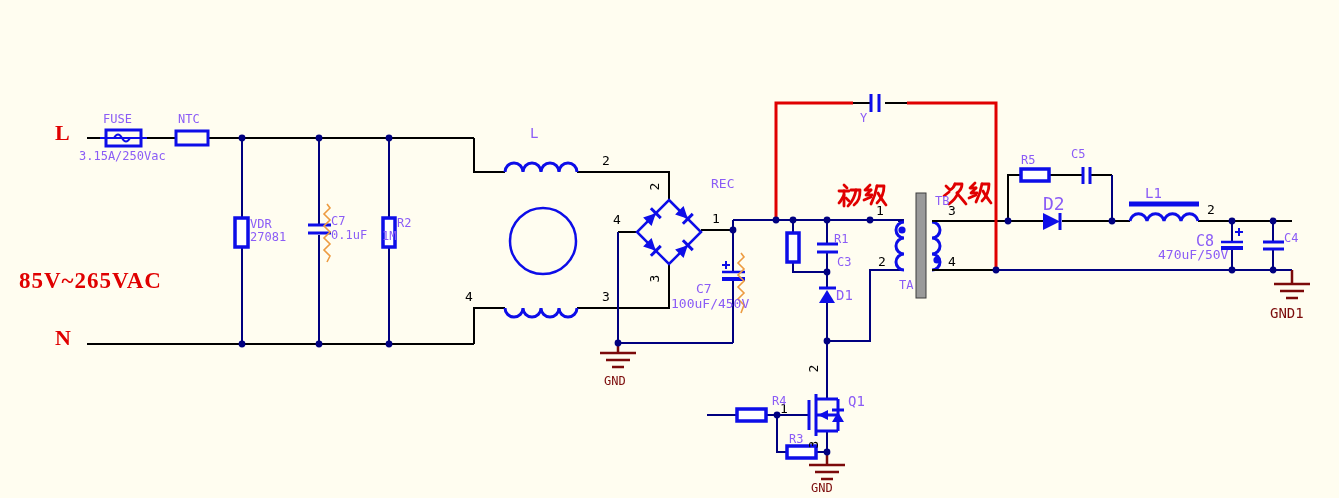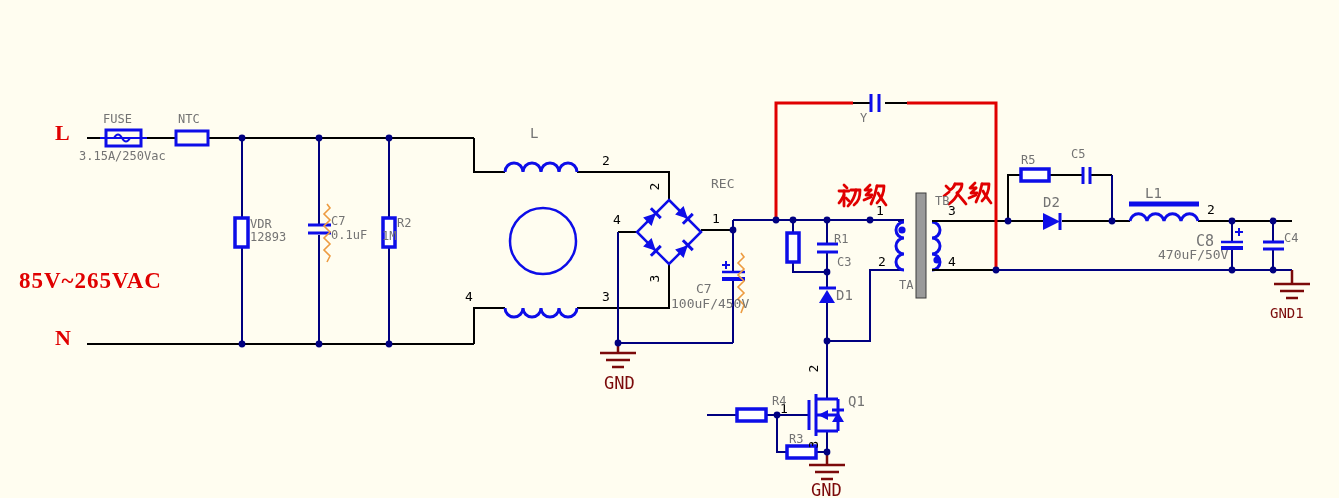--- a/index.html
+++ b/index.html
@@ -1,26 +1,26 @@
 <!DOCTYPE html>
 <html><head>
 <meta charset="utf-8">
 <style>
   html,body{margin:0;padding:0;}
   #canvas{position:relative;width:1339px;height:498px;background:#FFFDF0;overflow:hidden;
           font-family:"DejaVu Sans Mono",monospace;}
   #schematic-svg{position:absolute;left:0;top:0;}
   .lbl{position:absolute;white-space:nowrap;line-height:1;font-family:"DejaVu Sans Mono",monospace;
-       font-size:12px;color:#737373;}
+       font-size:12px;color:#8b5cf6;}
   .pin{font-size:13px;color:#000000;}
   .rot{transform:rotate(-90deg);transform-origin:center center;}
   .red-serif{font-family:"Liberation Serif","DejaVu Serif",serif;font-weight:bold;color:#E00000;}
   .big{font-size:23px;letter-spacing:1px;margin-top:45px;}
   .ln{font-size:22px;}
-  .gnd{color:#7B0A0A;font-size:17px;}
+  .gnd{color:#7B0A0A;font-size:12px;}
   .cjk-real{position:absolute;font-size:23px;color:transparent;font-family:"DejaVu Sans",sans-serif;
             line-height:1;white-space:nowrap;}
 </style>
 </head>
 <body>
 
 <div id="canvas">
 
 <svg id="schematic-svg" width="1339" height="498" viewBox="0 0 1339 498">
 
@@ -300,21 +300,21 @@
 </svg>
 
 <span class="lbl red-serif ln" style="left:55px;top:122px;">L</span>
 <span class="lbl red-serif ln" style="left:55px;top:327px;">N</span>
 <span class="lbl red-serif big" style="left:19px;top:224px;">85V~265VAC</span>
 
 <span class="lbl" style="left:103px;top:113px;">FUSE</span>
 <span class="lbl" style="left:79px;top:150px;">3.15A/250Vac</span>
 <span class="lbl" style="left:178px;top:113px;">NTC</span>
 <span class="lbl" style="left:250px;top:218px;">VDR</span>
-<span class="lbl" style="left:250px;top:231px;">12893</span>
+<span class="lbl" style="left:250px;top:231px;">27081</span>
 <span class="lbl" style="left:331px;top:215px;">C7</span>
 <span class="lbl" style="left:331px;top:229px;">0.1uF</span>
 <span class="lbl" style="left:397px;top:217px;">R2</span>
 <span class="lbl" style="left:382px;top:230px;">1M</span>
 
 <span class="lbl" style="left:530px;top:126px;font-size:14px;">L</span>
 <span class="lbl pin" style="left:602px;top:154px;">2</span>
 <span class="lbl pin" style="left:465px;top:290px;">4</span>
 <span class="lbl pin" style="left:602px;top:290px;">3</span>
 
@@ -345,21 +345,21 @@
 <span class="lbl pin rot" style="left:810px;top:362px;">2</span>
 <span class="lbl pin" style="left:780px;top:402px;">1</span>
 <span class="lbl pin rot" style="left:810px;top:438px;">3</span>
 <span class="lbl" style="left:848px;top:394px;font-size:14px;">Q1</span>
 <span class="lbl" style="left:772px;top:395px;">R4</span>
 <span class="lbl" style="left:789px;top:433px;text-align:right;">R3</span>
 <span class="lbl gnd" style="left:811px;top:482px;">GND</span>
 
 <span class="lbl" style="left:1021px;top:154px;">R5</span>
 <span class="lbl" style="left:1071px;top:148px;">C5</span>
-<span class="lbl" style="left:1043px;top:195px;font-size:14px;">D2</span>
+<span class="lbl" style="left:1043px;top:195px;font-size:18px;">D2</span>
 <span class="lbl" style="left:1145px;top:186px;font-size:14px;">L1</span>
 <span class="lbl pin" style="left:1207px;top:203px;">2</span>
 <span class="lbl" style="left:1196px;top:234px;font-size:15px;">C8</span>
 <span class="lbl" style="left:1158px;top:248px;font-size:13px;">470uF/50V</span>
 <span class="lbl" style="left:1284px;top:232px;">C4</span>
 <span class="lbl gnd" style="left:1270px;top:306px;font-size:14px;">GND1</span>
 
 </div>
 
 </body></html>

